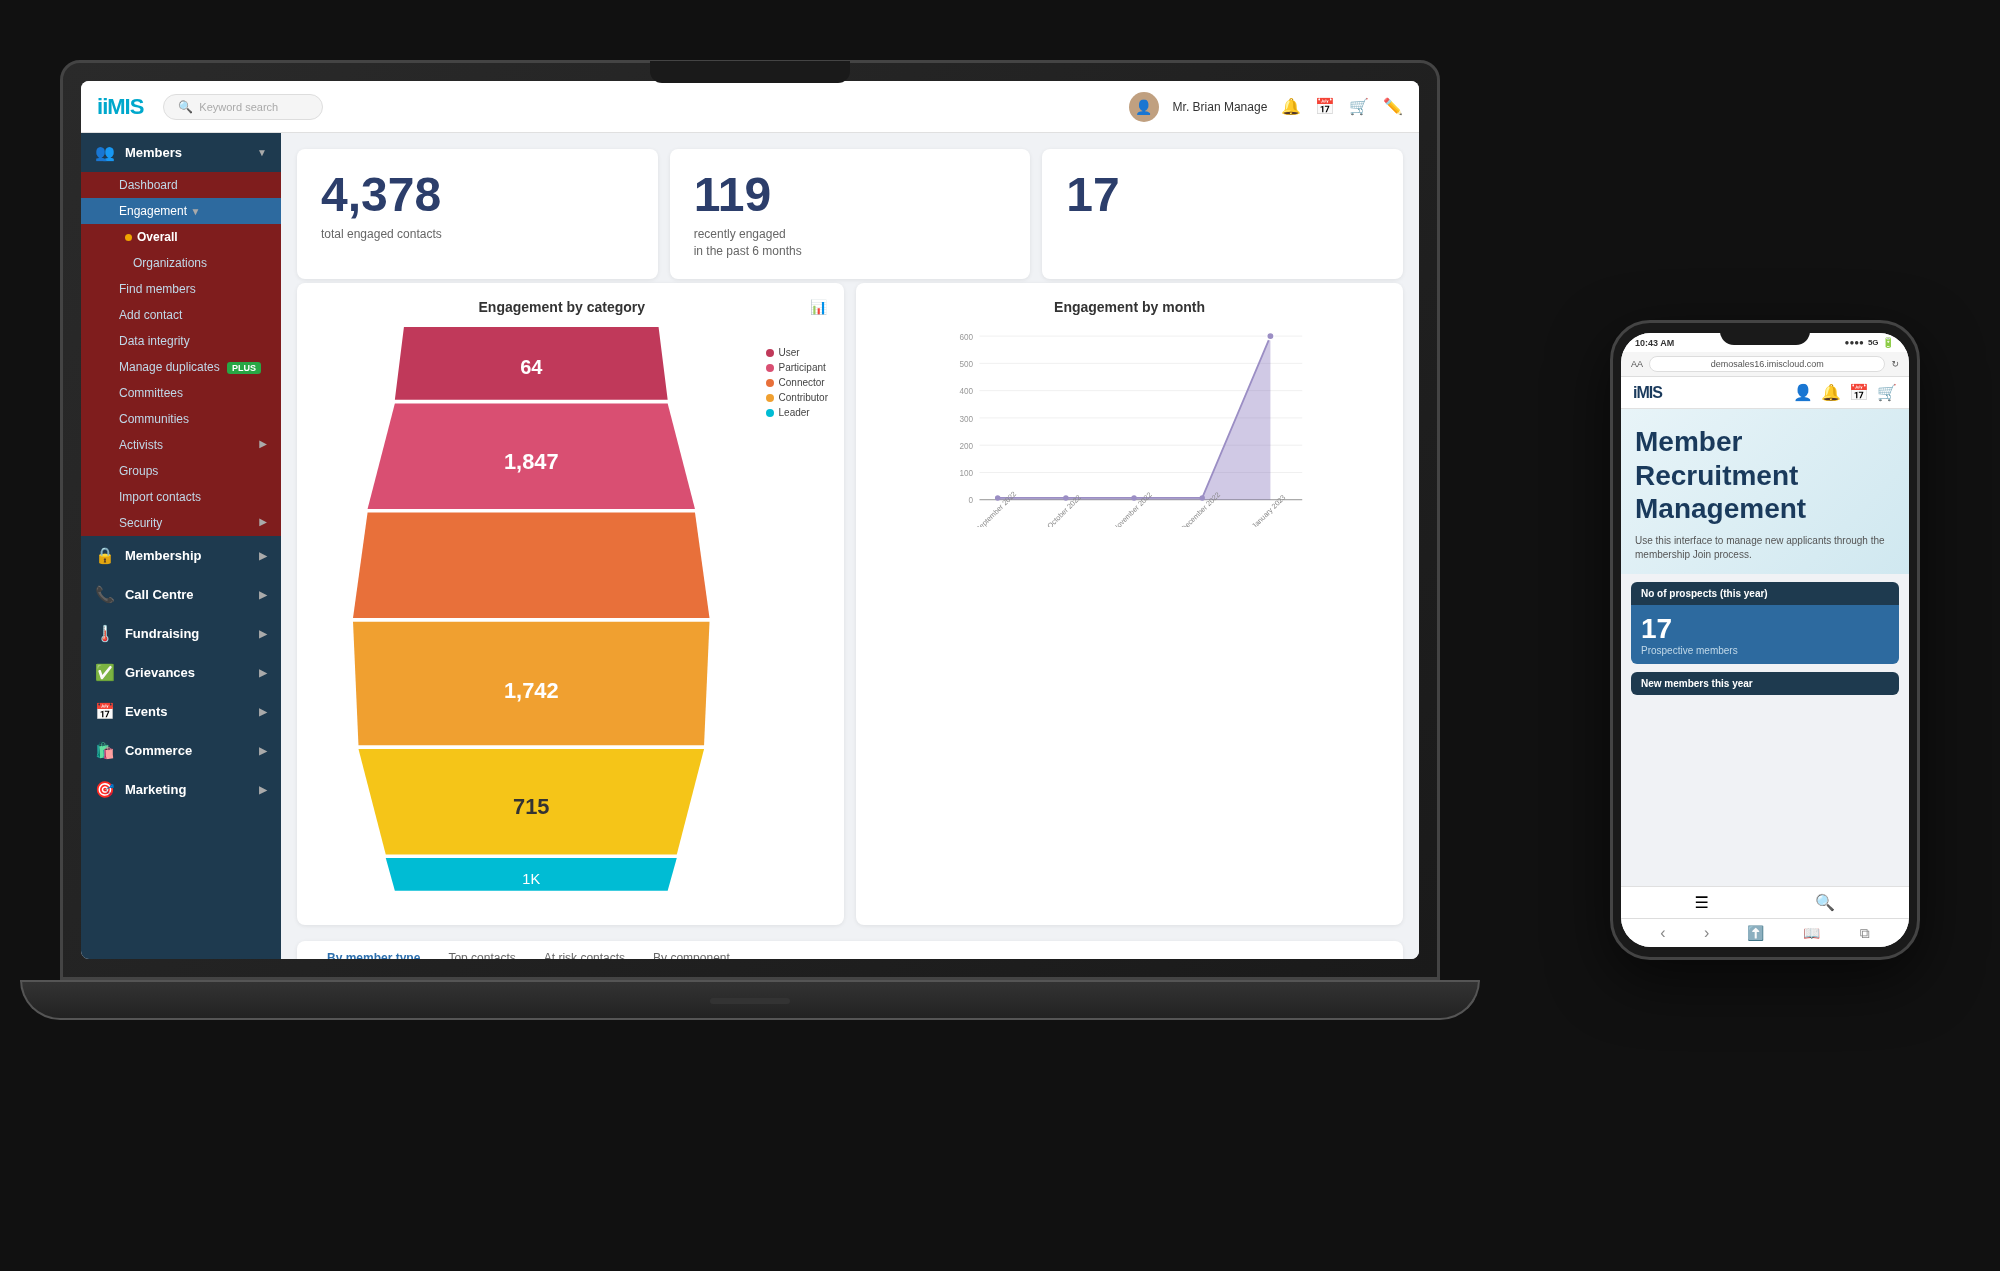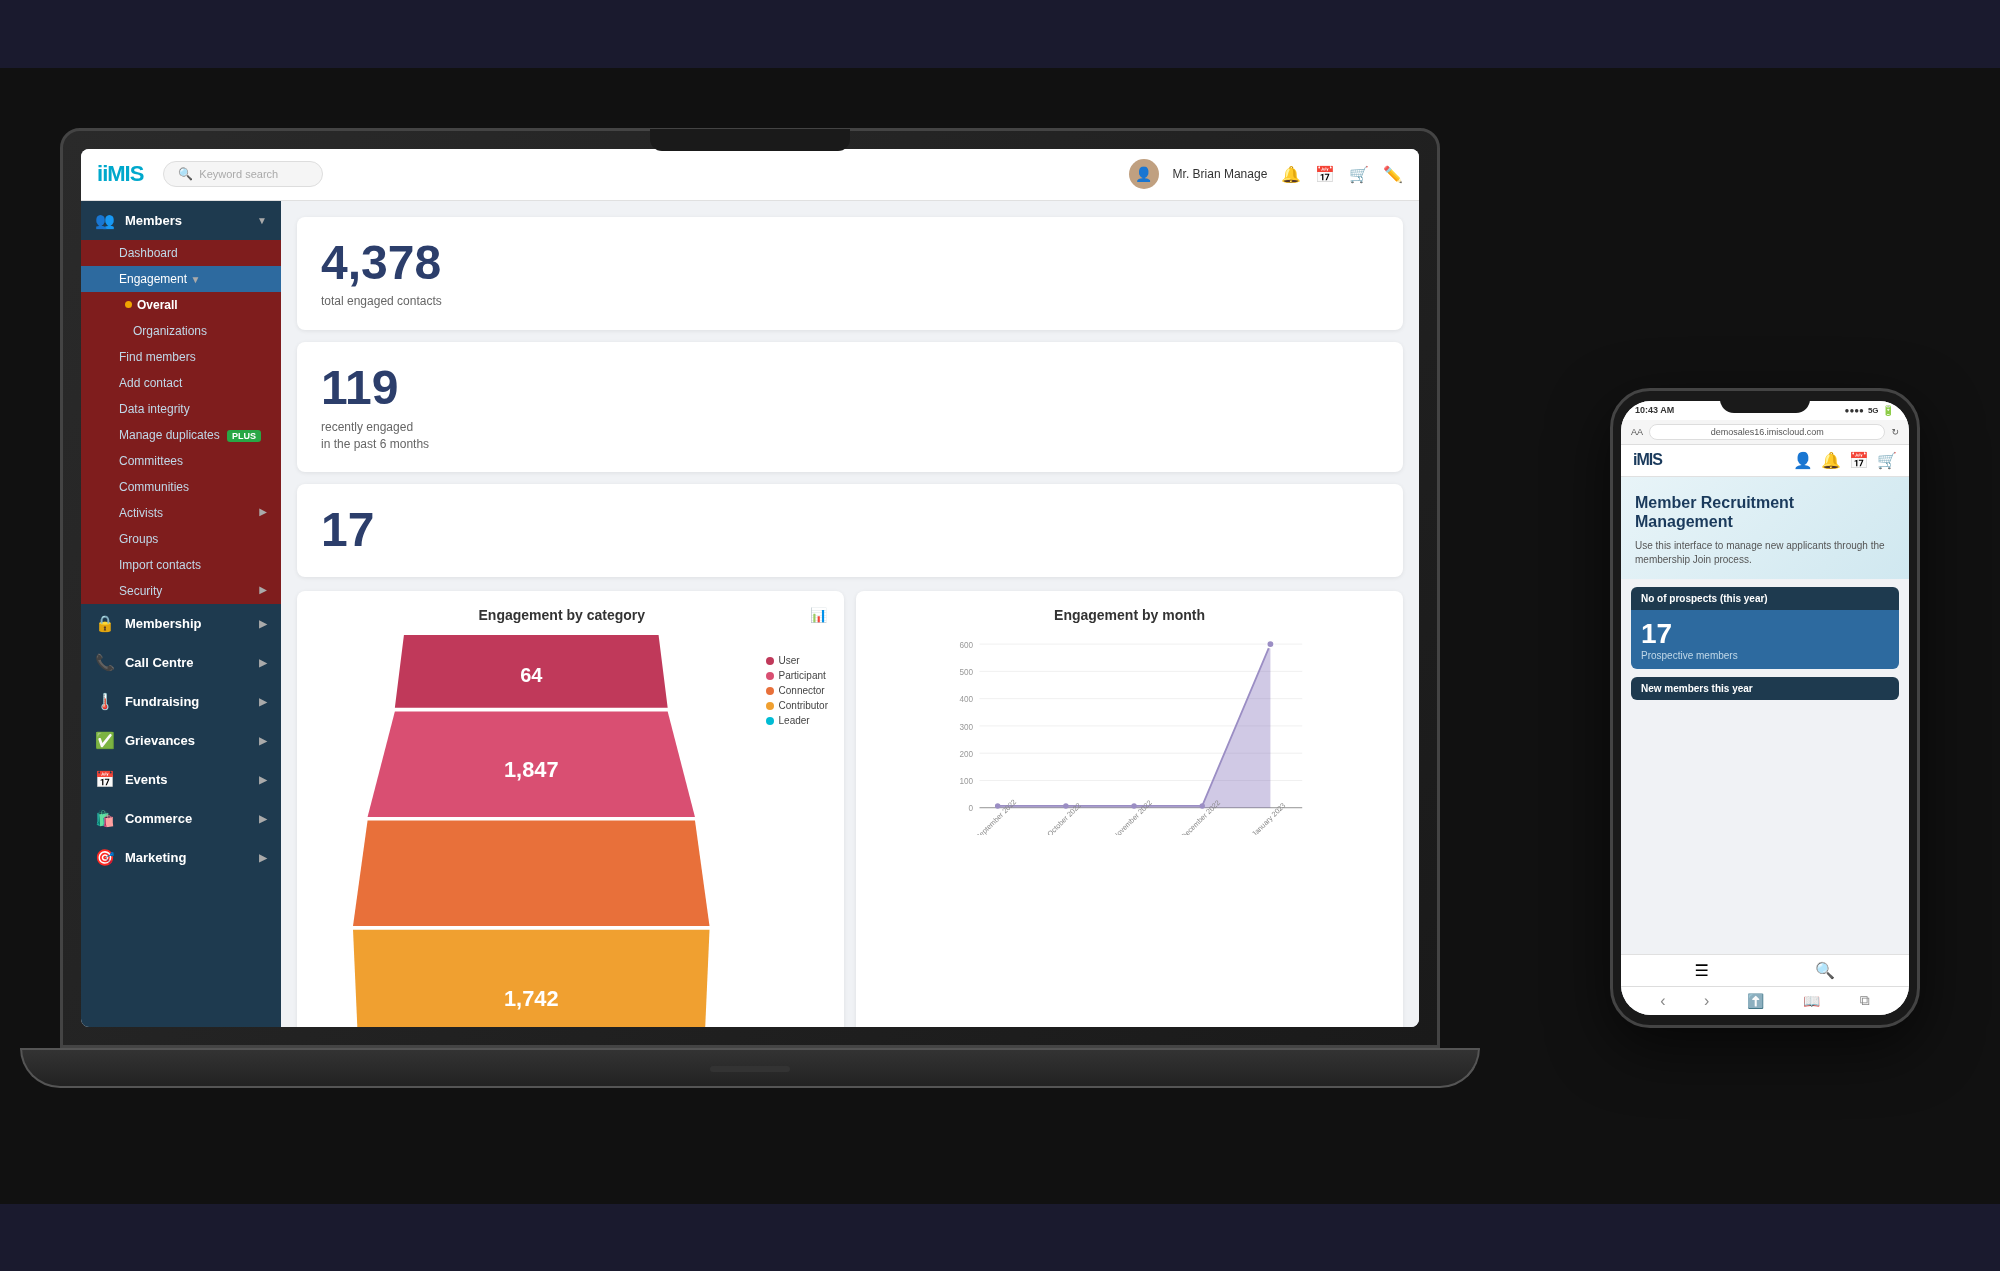--- a/index.html
+++ b/index.html
@@ -9,21 +9,21 @@
       justify-content: center;
       align-items: center;
       min-height: 100vh;
       font-family: -apple-system, BlinkMacSystemFont, 'Segoe UI', sans-serif;
       overflow: hidden;
     }
 
     .scene {
       position: relative;
       width: 2000px;
-      height: 1136px;
+      height: 1271px;
       background: #111;
     }
 
     
     .laptop {
       position: absolute;
       left: 60px;
       top: 60px;
       width: 1380px;
       height: 1150px;
@@ -222,23 +222,23 @@
     .main-content {
       flex: 1;
       overflow-y: auto;
       padding: 16px;
       background: #f0f2f5;
     }
 
     
     .stat-cards {
       display: grid;
-      grid-template-columns: repeat(1, 1fr);
+      grid-template-columns: repeat(3, 1fr);
       gap: 12px;
-      margin-bottom: 14px;
+      margin-bottom: 4px;
     }
 
     .stat-card {
       background: #fff;
       border-radius: 8px;
       padding: 20px 24px;
       box-shadow: 0 1px 4px rgba(0,0,0,0.08);
     }
 
     .stat-number {
@@ -438,21 +438,21 @@
       color: #1a3a5c;
       letter-spacing: -1px;
     }
 
     .phone-hero {
       background: linear-gradient(135deg, #e8f4f8, #d0e8f0);
       padding: 16px 14px 12px;
     }
 
     .phone-hero-title {
-      font-size: 16px;
+      font-size: 28px;
       font-weight: 700;
       color: #1a3a5c;
       line-height: 1.2;
       margin-bottom: 8px;
     }
 
     .phone-hero-subtitle {
       font-size: 10px;
       color: #555;
       line-height: 1.4;

